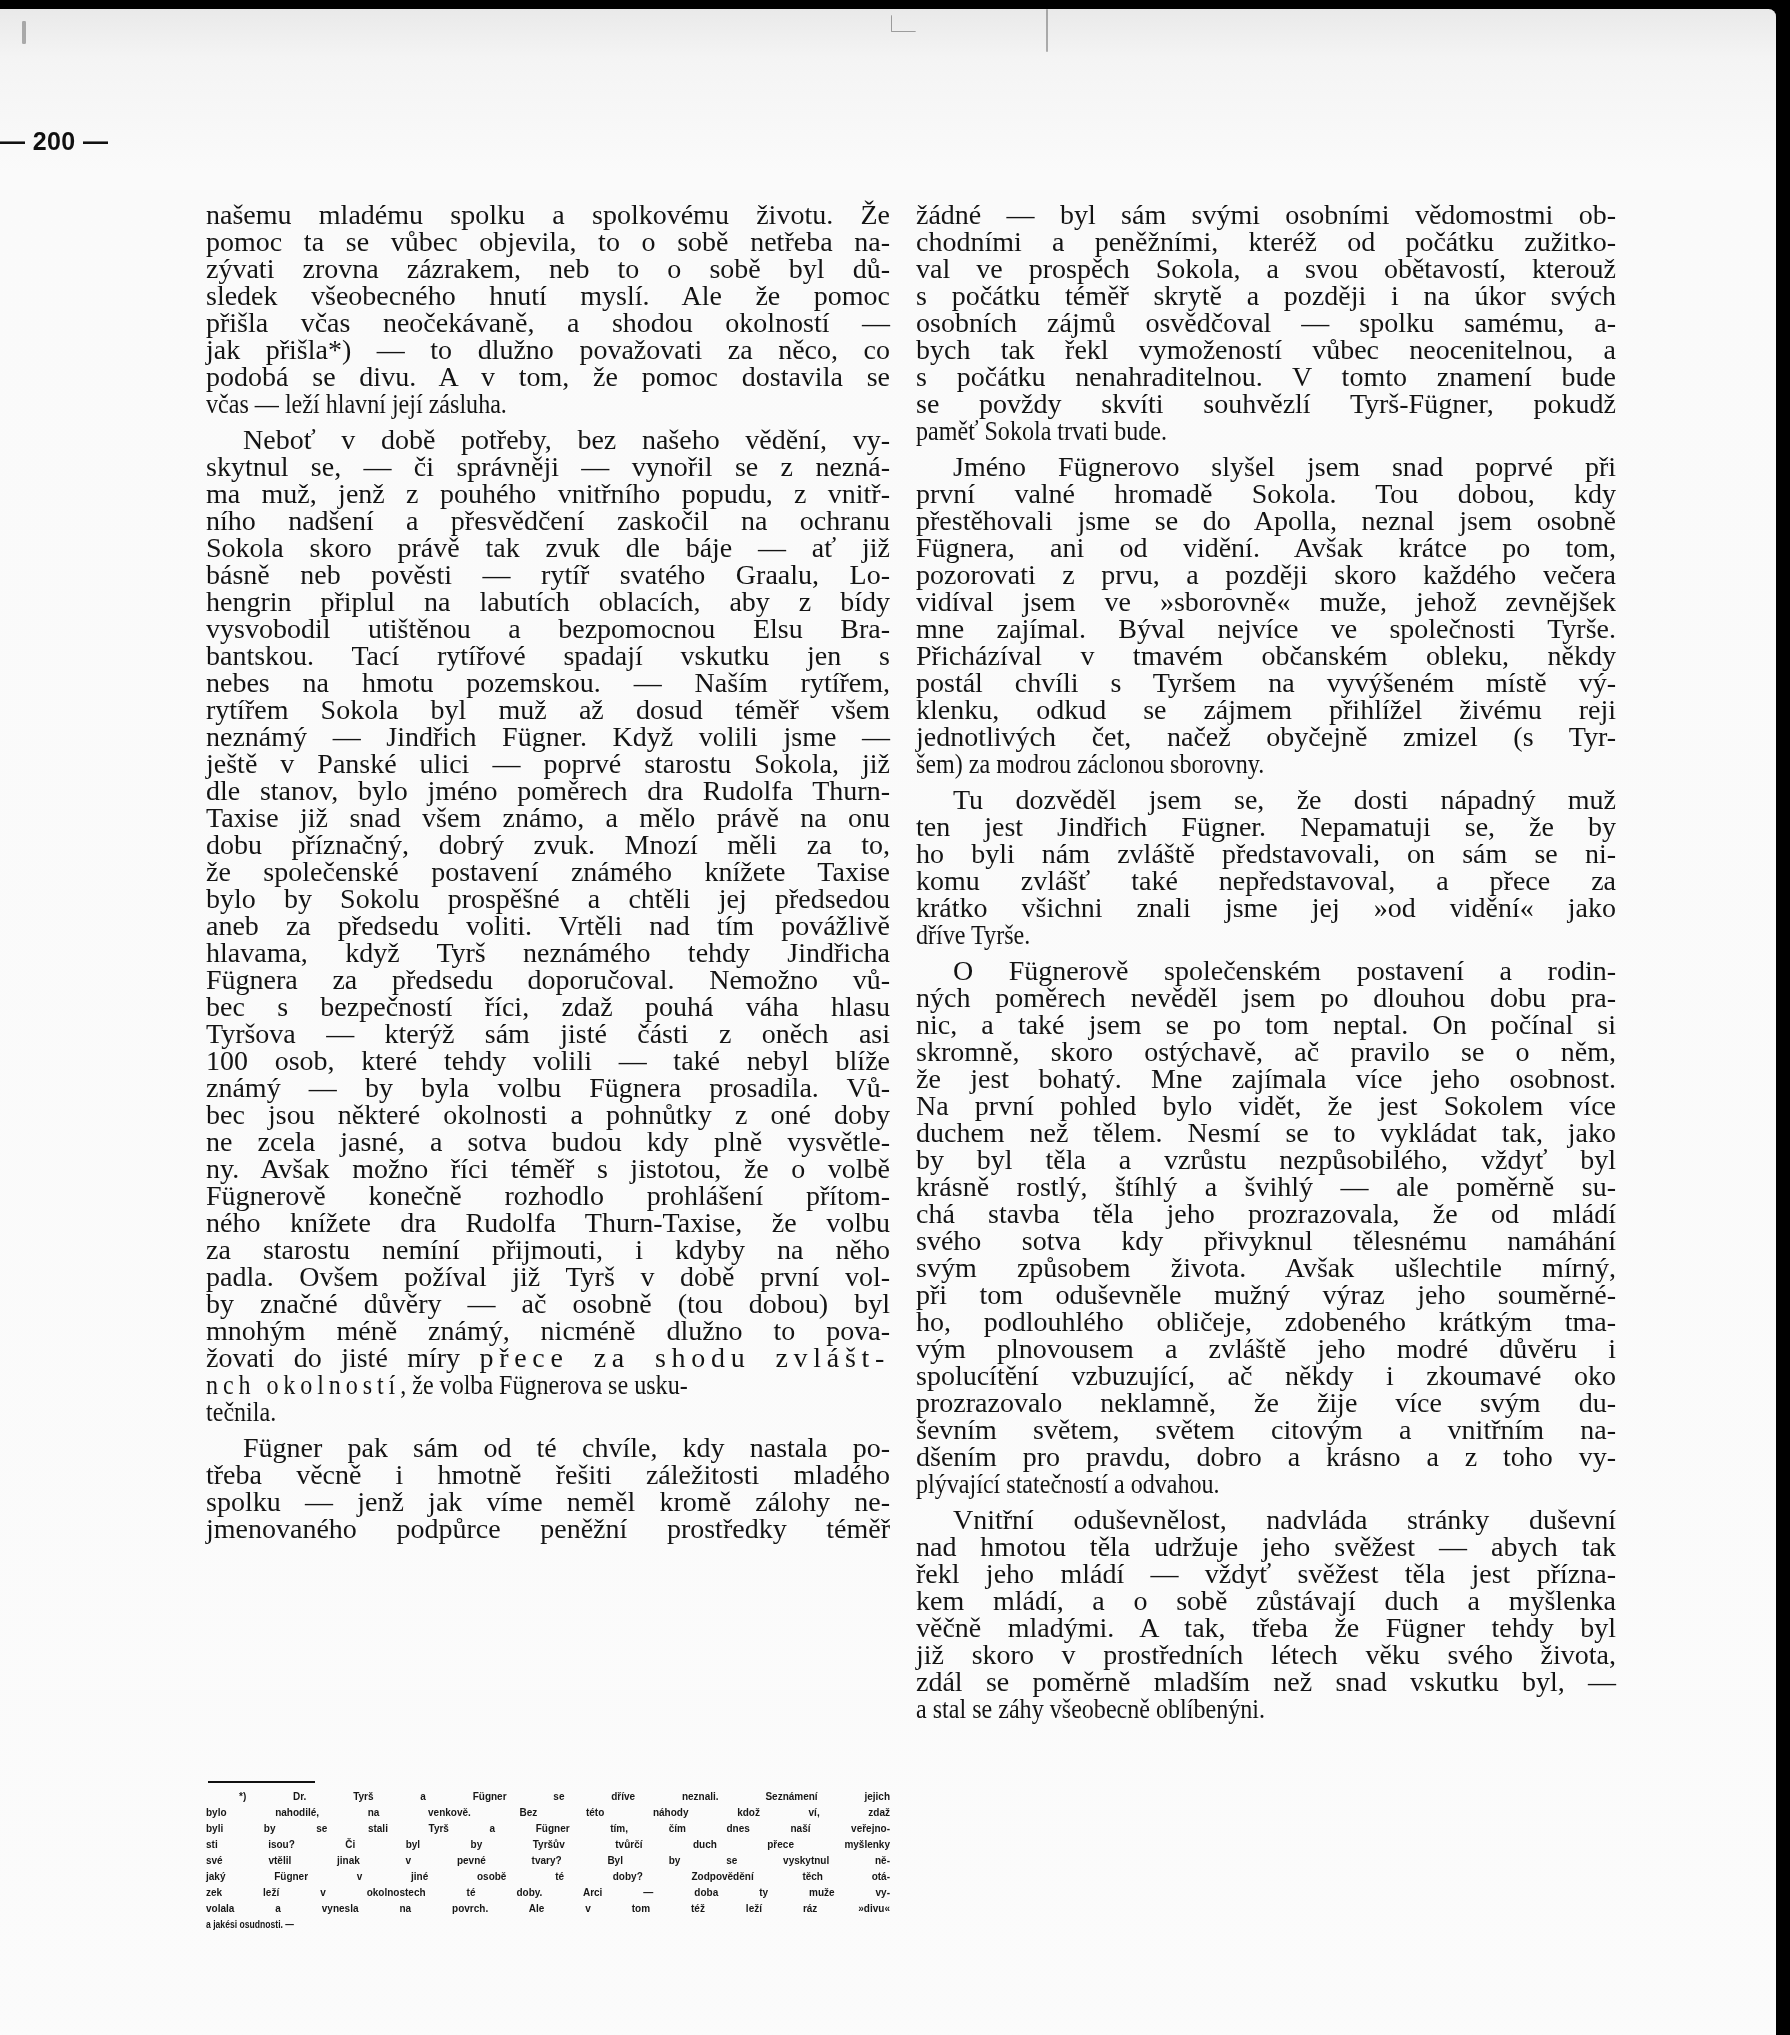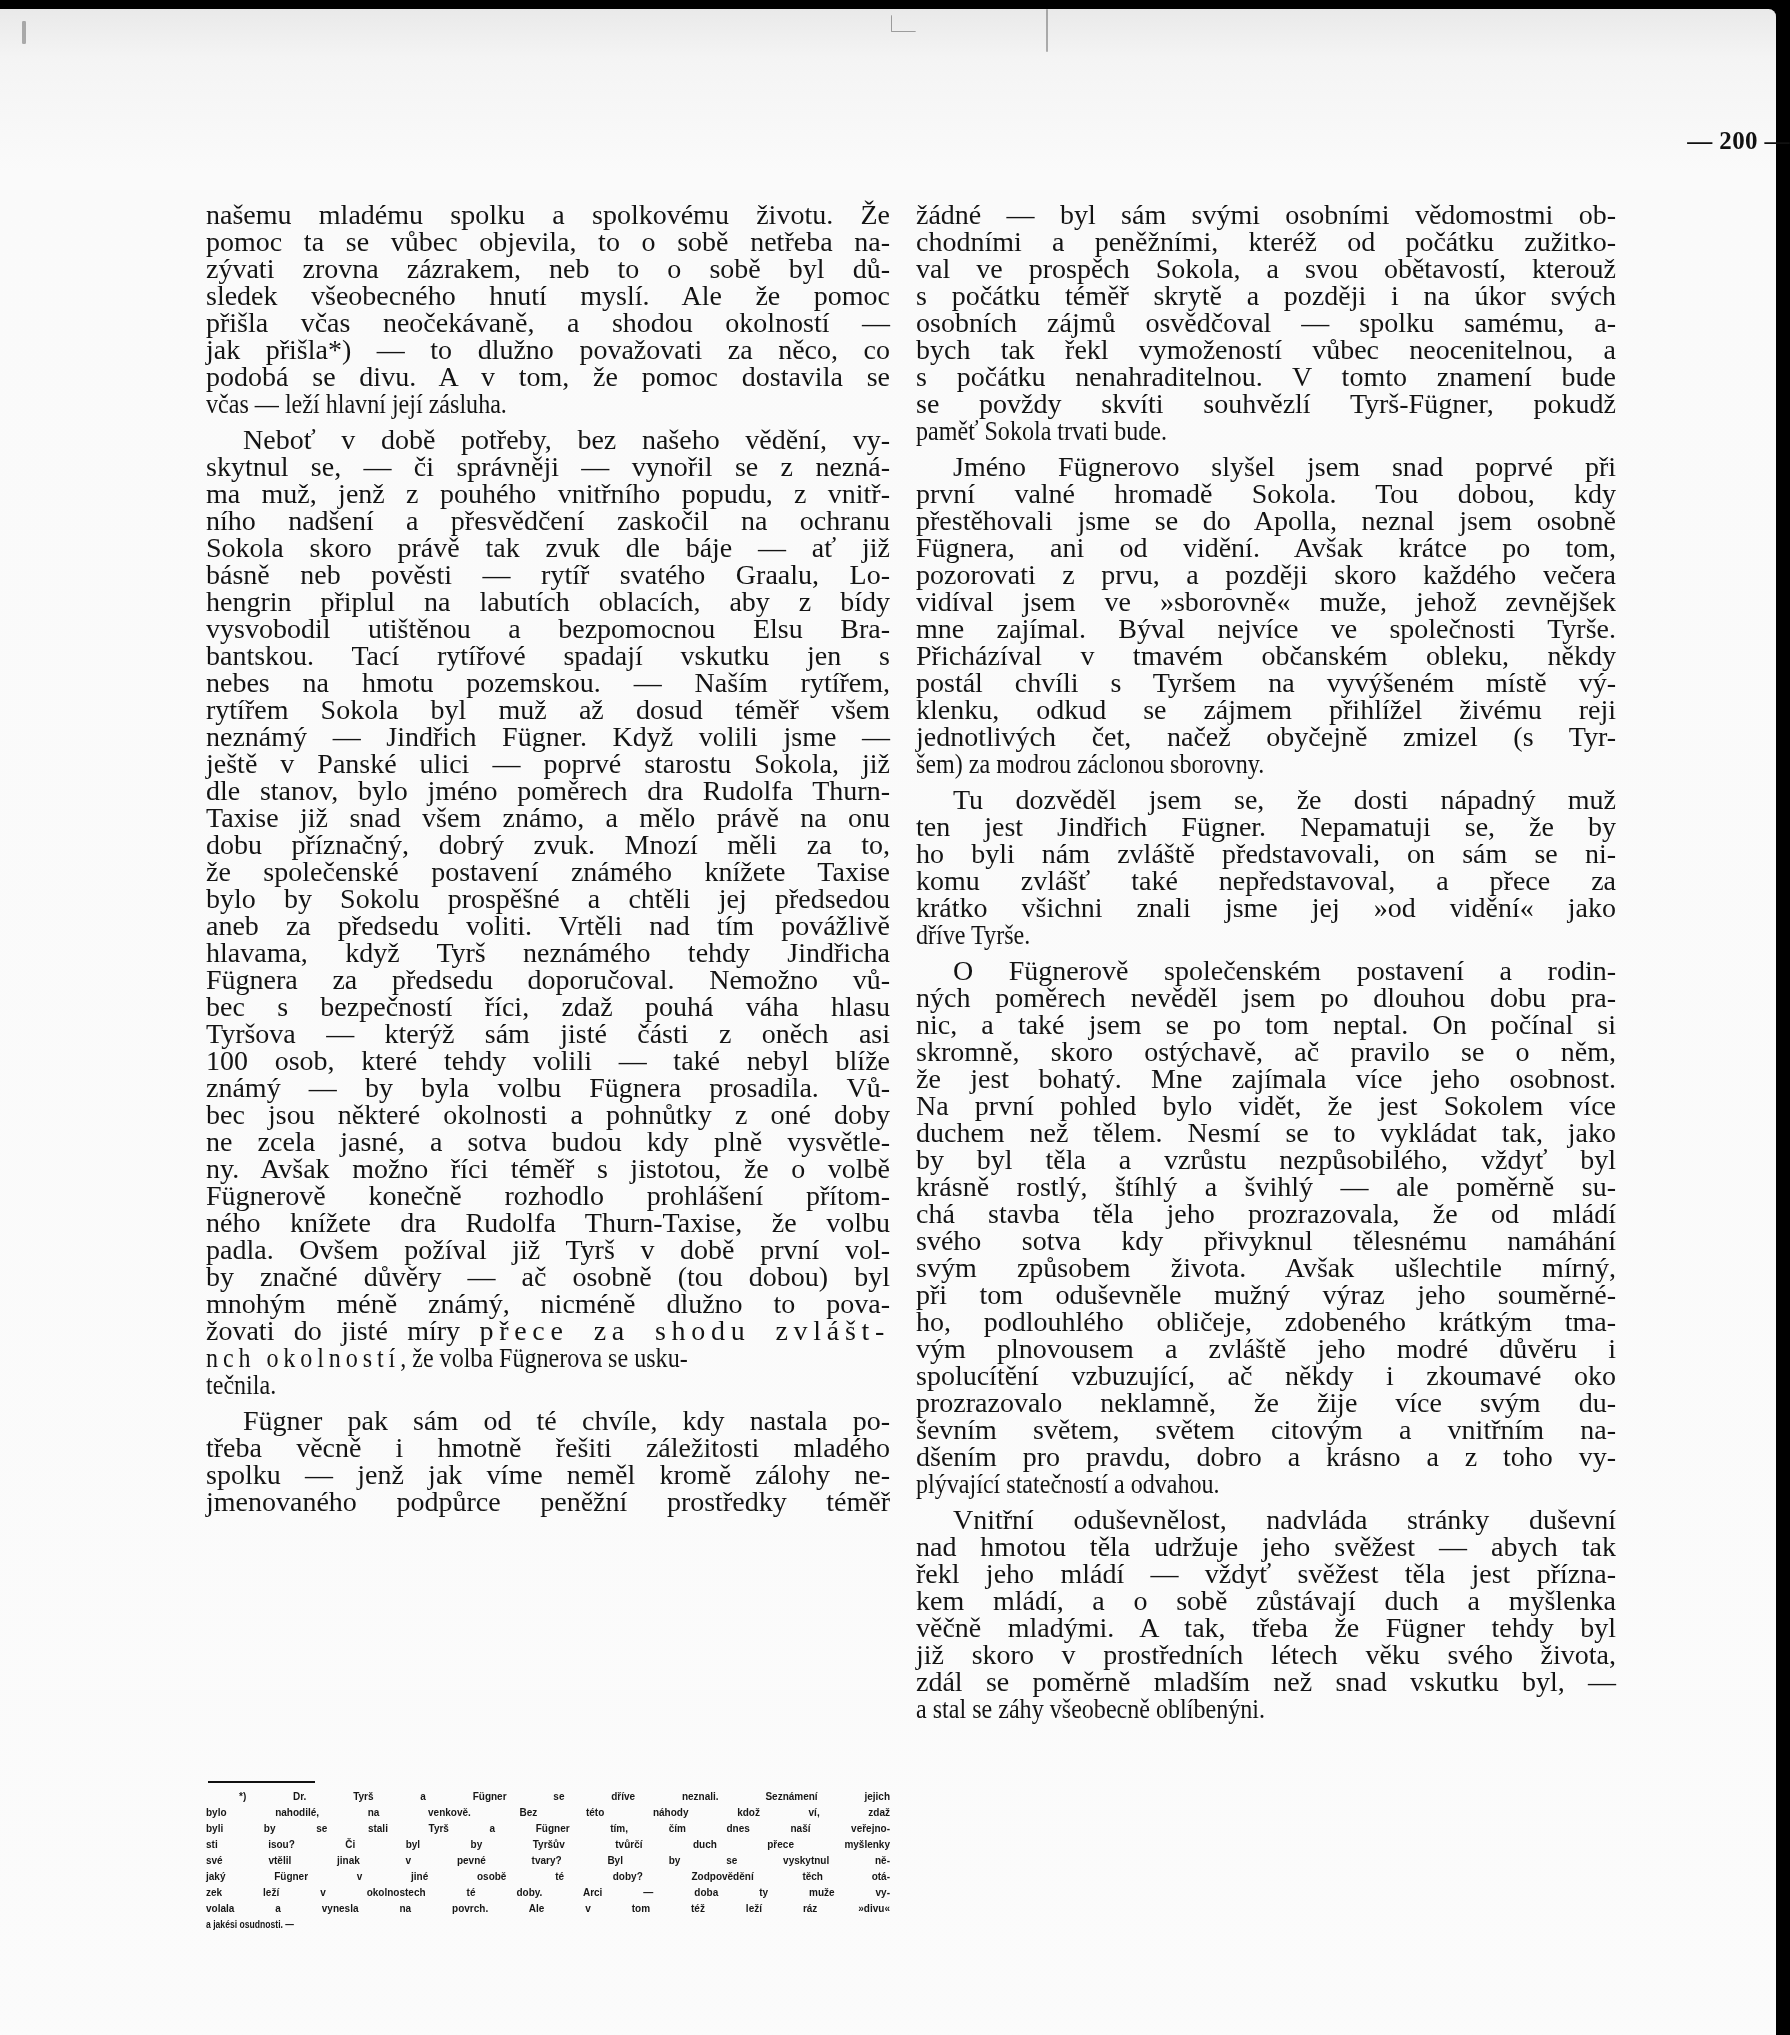--- a/index.html
+++ b/index.html
@@ -15,22 +15,22 @@
     width: 1776px; height: 2205px;
     background: #f7f7f7;
     background-image: linear-gradient(180deg, #e9e9e9 0px, #f4f4f4 49px, #fafafa 163px, #fbfbfb 100%);
     border-top-right-radius: 7.3px;
     border-bottom-right-radius: 7.3px;
     border-bottom-left-radius: 2.4px;
   }
   .pagenum {
     position: absolute;
     top: 118px; left: 0; width: 1790px;
-    text-align: right;
-    font-family: Liberation Serif, serif;
+    text-align: left;
+    font-family: Liberation Sans, sans-serif;
     font-weight: bold;
     font-size: 25px;
     color: #111;
     letter-spacing: 0.4px;
   }
   .col {
     position: absolute;
     font-family: "Liberation Serif", serif;
     color: #141414;
     font-size: 28px;
@@ -121,20 +121,21 @@
     <span class="ln">Fügnera za předsedu doporučoval. Nemožno vů-</span>
     <span class="ln">bec s bezpečností říci, zdaž pouhá váha hlasu</span>
     <span class="ln">Tyršova — kterýž sám jisté části z oněch asi</span>
     <span class="ln">100 osob, které tehdy volili — také nebyl blíže</span>
     <span class="ln">známý — by byla volbu Fügnera prosadila. Vů-</span>
     <span class="ln">bec jsou některé okolnosti a pohnůtky z oné doby</span>
     <span class="ln">ne zcela jasné, a sotva budou kdy plně vysvětle-</span>
     <span class="ln">ny.  Avšak možno říci téměř s jistotou, že o volbě</span>
     <span class="ln">Fügnerově konečně rozhodlo prohlášení přítom-</span>
     <span class="ln">ného knížete dra Rudolfa Thurn-Taxise, že volbu</span>
+    <span class="ln">za starostu nemíní přijmouti, i kdyby na něho</span>
     <span class="ln">padla. Ovšem požíval již Tyrš v době první vol-</span>
     <span class="ln">by značné důvěry — ač osobně (tou dobou) byl</span>
     <span class="ln">mnohým méně známý, nicméně dlužno to pova-</span>
     <span class="ln" style="text-align-last:justify;">
       <span>žovati do jisté míry</span>
       <span class="lsp">přece za shodu zvlášt-</span>
     </span>
     <span class="ln" style="text-align-last: left; transform: scaleX(0.86);">
       <span class="lsp">nch okolností</span><span>, že volba Fügnerova se usku-</span>
     </span>

